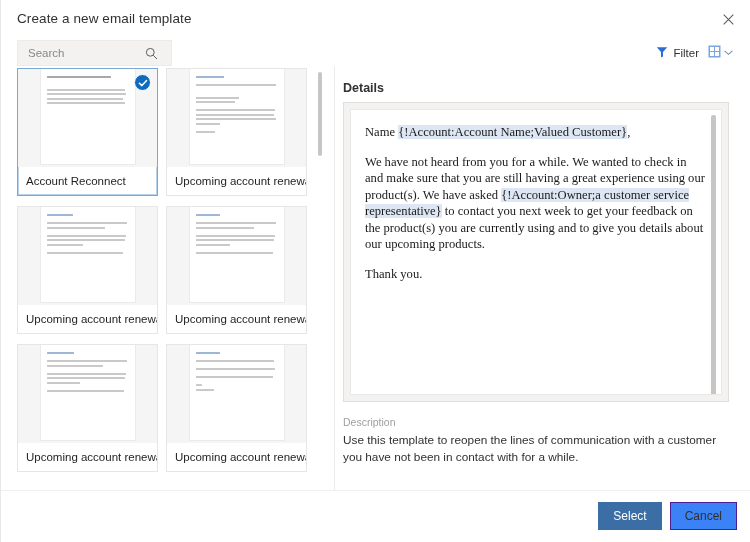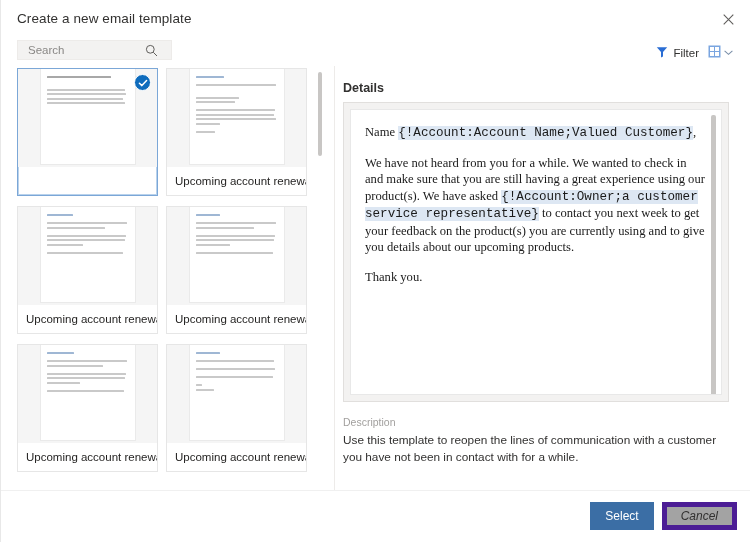--- a/index.html
+++ b/index.html
@@ -30,21 +30,21 @@
     position: absolute; right: 8px; top: 6px;
     width: 30px; height: 26px;
     display: flex; align-items: center; justify-content: center;
     cursor: pointer; background: transparent; border: 0; padding: 0;
   }
   #close-btn svg { display: block; }
 
   
   #search-wrap {
     position: absolute; left: 16px; top: 40px;
-    width: 155px; height: 20px;
+    width: 155px; height: 26px;
     background: #f3f2f1;
     border: 1px solid #edebe9;
     display: flex; align-items: center;
   }
   #search-input {
     border: 0; outline: 0; background: transparent;
     font-family: "Liberation Sans", sans-serif;
     font-size: 11.5px; color: #605e5c;
     padding: 0 4px 0 10px; width: 122px; height: 22px;
   }
@@ -164,21 +164,21 @@
     border: 1px solid #e8e8e8;
     overflow: hidden;
     font-family: "Liberation Serif", serif;
     padding: 14px 16px 0 14px;
   }
   #preview-page p {
     margin: 0 0 13px 0;
     font-size: 12.6px; line-height: 16.5px;
     color: #1a1a1a;
   }
-  .token { background: #dde7f3; font-family: Liberation Mono, monospace; }
+  .token { background: #dde7f3; }
   #preview-scroll-track {
     position: absolute; right: 2px; top: 2px; bottom: 2px;
     width: 7px; background: #ffffff;
   }
   #preview-scroll-thumb {
     position: absolute; right: 3px; top: 3px;
     width: 5px; height: 288px; background: #c8c6c4; border-radius: 2px;
     cursor: pointer;
   }
   #description-title {
@@ -200,21 +200,21 @@
     position: absolute; right: 14px; top: 11px;
     display: flex; gap: 8px;
   }
   .btn {
     height: 28px; min-width: 60px; padding: 0 14px;
     font-family: "Liberation Sans", sans-serif;
     font-size: 12px; cursor: pointer;
     display: flex; align-items: center; justify-content: center;
   }
   .btn-primary { background: #3b6ea5; color: #ffffff; border: 1px solid #3b6ea5; }
-  .btn-secondary { background: #a3a3a3; color: #323130; border: 5px solid #4c1d95; font-style: italic; }
+  .btn-secondary { background: #3b82f6; color: #323130; border: 1px solid #4c1d95; }
 </style>
 </head>
 <body>
 
 <div id="dialog">
 
   <div id="header">
     <div id="dialog-title">Create a new email template</div>
     <button id="close-btn">
       <svg width="11" height="11" viewBox="0 0 11 11" aria-hidden="true">
@@ -274,20 +274,21 @@
               <div class="tl" style="width:96%"></div>
               <div class="tl" style="width:92%"></div>
               <div class="tl" style="width:95%"></div>
             </div>
             <div class="check-badge">
               <svg width="10" height="10" viewBox="0 0 10 10" aria-hidden="true">
                 <path d="M1.4 5.2 L3.9 7.6 L8.6 2.5" stroke="#ffffff" stroke-width="1.5" fill="none" stroke-linecap="round" stroke-linejoin="round"></path>
               </svg>
             </div>
           </div>
+          <div class="tpl-name">Account Reconnect</div>
         </div>
 
         <div class="tpl-card">
           <div class="tpl-thumb">
             <div class="tpl-page">
               <div class="tl blue gap" style="width:34%"></div>
               <div class="tl" style="width:97%"></div>
               <div class="tl gap" style="width:0"></div>
               <div class="tl" style="width:52%"></div>
               <div class="tl gap" style="width:48%"></div>

